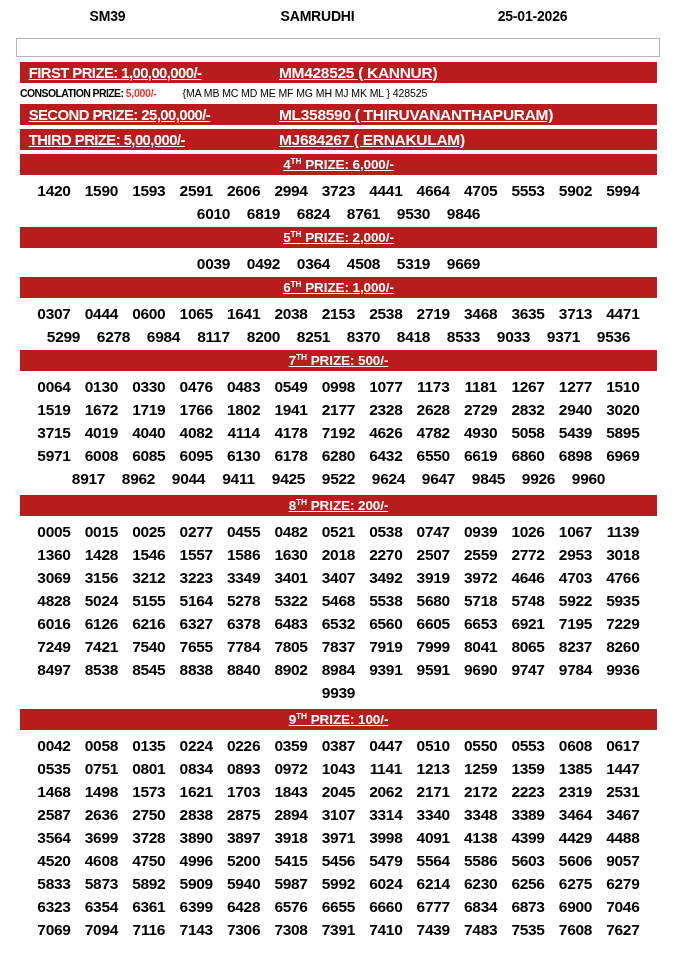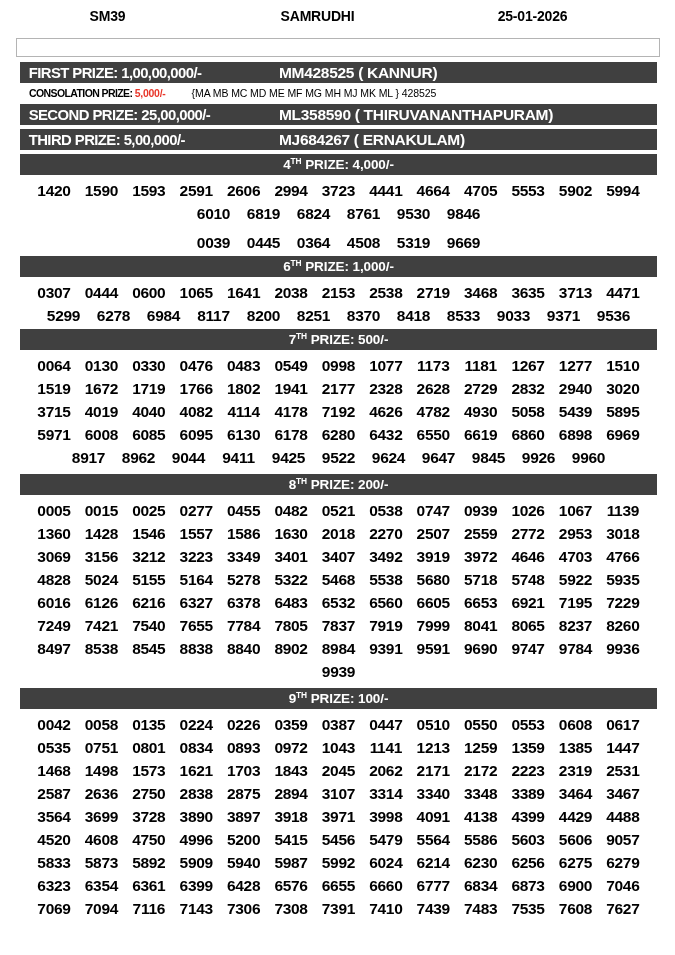--- a/index.html
+++ b/index.html
@@ -45,28 +45,29 @@
   .blankbox {
     margin: 2px 15px 5px 16px;
     height: 19px;
     border: 1px solid #b4b4b4;
     background: #ffffff;
     box-sizing: border-box;
   }
 
   
   .bar {
-    background: #404040;
+    background: #b91c1c;
     color: #ffffff;
     margin: 0 18px 0 20px;
     height: 21px;
     line-height: 21px;
     box-sizing: border-box;
     overflow: hidden;
     white-space: nowrap;
+    text-decoration: underline;
   }
   .bar.center {
     text-align: center;
     font-size: 13.5px;
     font-weight: bold;
     letter-spacing: -0.1px;
   }
   .bar.top {
     position: relative;
     font-size: 15.5px;
@@ -87,21 +88,21 @@
     letter-spacing: -0.3px;
   }
 
   .spacer2 { height: 2px; }
   .spacer3 { height: 3px; }
   .spacer4 { height: 4px; }
   .spacer6 { height: 6px; }
 
   
   .consolation {
-    margin: 0 18px 0 29px;
+    margin: 0 18px 0 20px;
     height: 17px;
     line-height: 17px;
     font-size: 10.5px;
     font-weight: bold;
     white-space: nowrap;
     letter-spacing: -0.25px;
     display: flex;
     align-items: flex-end;
   }
   .consolation .c-lbl   { display:inline-block; letter-spacing:-0.6px; }
@@ -168,21 +169,21 @@
       </div>
       <div class="spacer4"></div>
       <div class="bar top">
         <span class="lbl">THIRD PRIZE: 5,00,000/-</span>
         <span class="val">MJ684267  ( ERNAKULAM)</span>
       </div>
       <div class="spacer4"></div>
     </div>
 
   <div id="prize-area">
-      <div class="bar center"><span>4</span><sup>TH</sup><span> PRIZE: 4,000/-</span></div>
+      <div class="bar center"><span>4</span><sup>TH</sup><span> PRIZE: 6,000/-</span></div>
       <div class="numblock">
         <div class="numrow full">
           <div class="num">1420</div>
           <div class="num">1590</div>
           <div class="num">1593</div>
           <div class="num">2591</div>
           <div class="num">2606</div>
           <div class="num">2994</div>
           <div class="num">3723</div>
           <div class="num">4441</div>
@@ -195,24 +196,25 @@
         <div class="numrow center-row">
           <div class="num">6010</div>
           <div class="num">6819</div>
           <div class="num">6824</div>
           <div class="num">8761</div>
           <div class="num">9530</div>
           <div class="num">9846</div>
         </div>
       </div>
       <div class="spacer3"></div>
+      <div class="bar center"><span>5</span><sup>TH</sup><span> PRIZE: 2,000/-</span></div>
       <div class="numblock">
         <div class="numrow center-row">
           <div class="num">0039</div>
-          <div class="num">0445</div>
+          <div class="num">0492</div>
           <div class="num">0364</div>
           <div class="num">4508</div>
           <div class="num">5319</div>
           <div class="num">9669</div>
         </div>
       </div>
       <div class="spacer3"></div>
       <div class="bar center"><span>6</span><sup>TH</sup><span> PRIZE: 1,000/-</span></div>
       <div class="numblock">
         <div class="numrow full">

